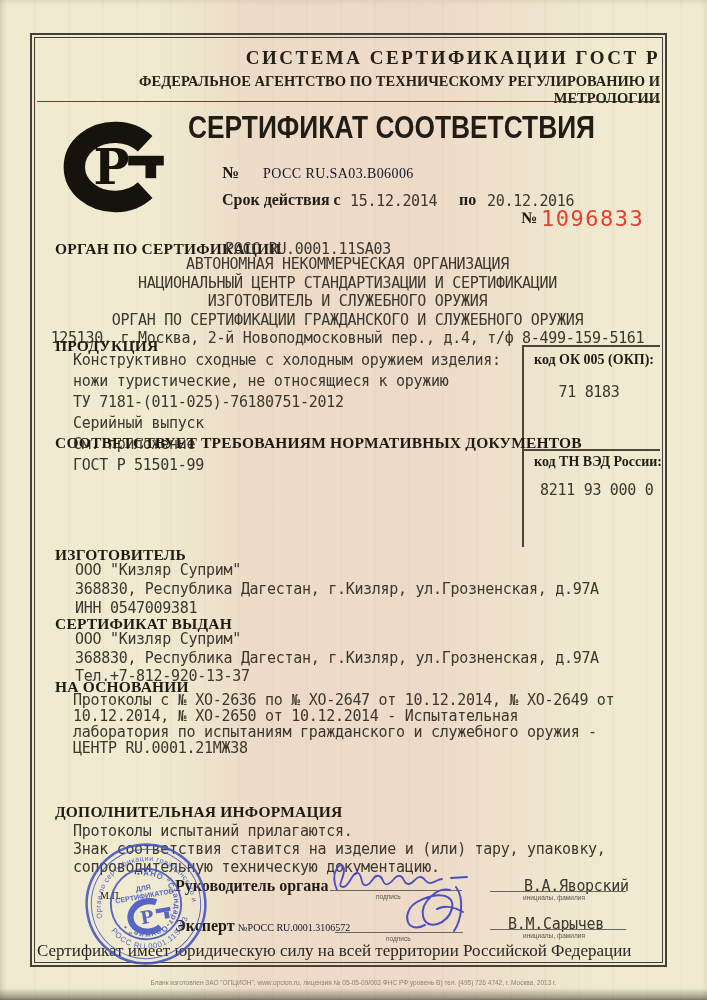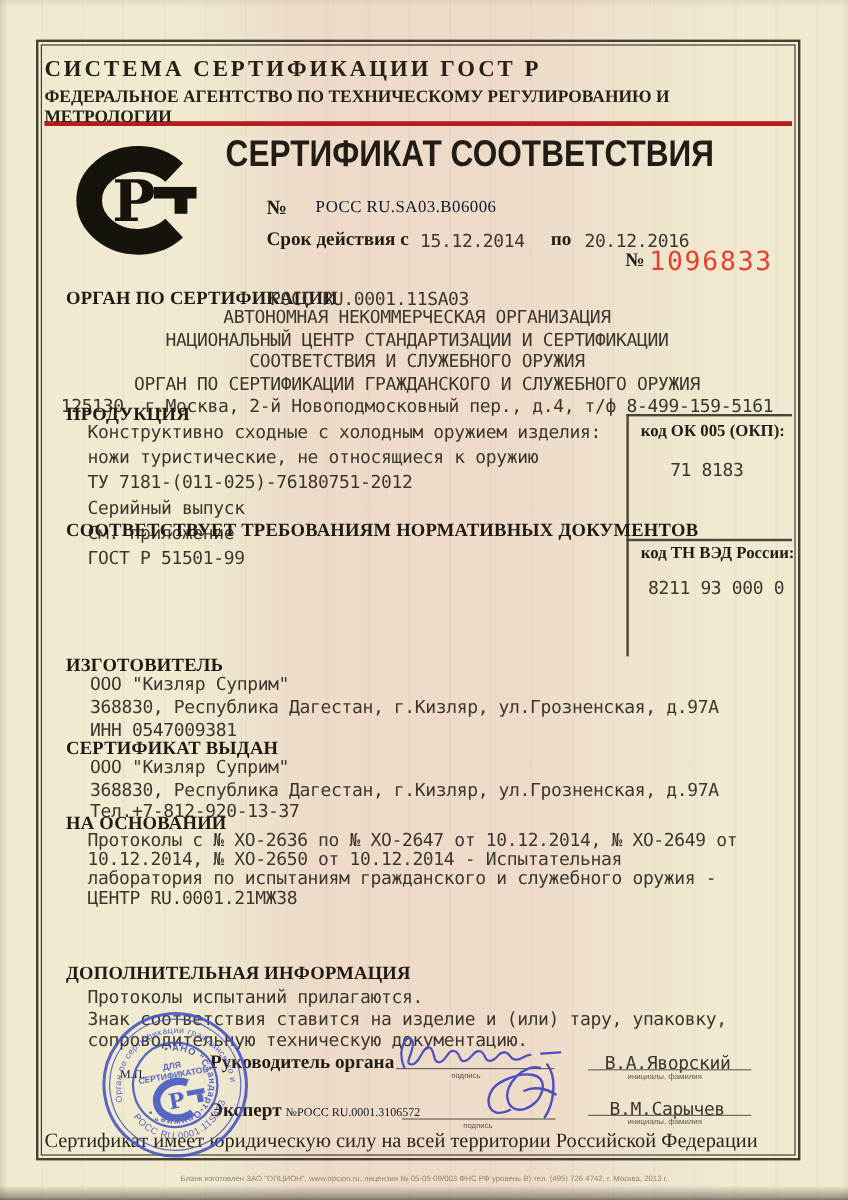--- a/index.html
+++ b/index.html
@@ -13,21 +13,21 @@
       linear-gradient(90deg, rgba(231,176,176,0) 22%, rgba(231,176,176,.26) 36%, rgba(234,180,180,.30) 60%, rgba(231,176,176,0) 86%),
       linear-gradient(180deg, rgba(120,110,80,.12) 0, rgba(0,0,0,0) 6px),
       linear-gradient(90deg, rgba(120,110,80,.18) 0, rgba(0,0,0,0) 7px),
       linear-gradient(270deg, rgba(120,110,80,.10) 0, rgba(0,0,0,0) 6px);}
   .page::after{content:"";position:absolute;left:0;right:0;bottom:0;height:12px;z-index:9;pointer-events:none;
     background:linear-gradient(180deg, rgba(0,0,0,0), rgba(96,92,78,.55) 80%, rgba(82,79,68,.75));}
   
   .frame{position:absolute;left:30px;top:33px;width:633px;height:930px;border:2px solid #453f35;z-index:1;}
   .frame-inner{position:absolute;inset:2px;border:1px solid #453f35;}
   .abs{position:absolute;z-index:2;}
-  .banner{left:37px;top:38px;width:623px;height:63px;border-bottom:4px solid #b91c1c;text-align:left;}
+  .banner{left:37px;top:38px;width:623px;height:63px;border-bottom:1px solid #b91c1c;text-align:right;}
   .banner-l1{margin-top:9px;font-weight:bold;font-size:19px;letter-spacing:2.5px;color:#262118;}
   .banner-l2{margin-top:4px;font-weight:bold;font-size:14.5px;letter-spacing:0px;color:#262118;}
   .title{left:188px;top:110px;font-family:"Liberation Sans",sans-serif;font-weight:bold;
     font-size:31px;color:#211d16;white-space:nowrap;transform:scaleX(.85);transform-origin:left top;letter-spacing:0;}
   .serif-b{font-weight:bold;color:#211d16;white-space:nowrap;}
   .serif{color:#0f172a;white-space:nowrap;}
   .tw{font-family:"DejaVu Sans Mono",monospace;font-size:15px;letter-spacing:-.3px;
     color:#3b372f;white-space:pre;}
   .red-num{font-family:"DejaVu Sans Mono",monospace;font-size:22px;letter-spacing:1.5px;
     color:#e6402c;white-space:nowrap;}
@@ -74,21 +74,21 @@
   <div class="abs tw" style="left:487px;top:192px;">20.12.2016</div>
 
   <div class="abs serif-b" style="left:521px;top:209px;font-size:16px;">№</div>
   <div class="abs red-num" style="left:541px;top:206px;">1096833</div>
 
   <div class="abs sec" style="left:55px;top:240px;">ОРГАН ПО СЕРТИФИКАЦИИ</div>
   <div class="abs tw" style="left:225px;top:240px;">РОСС RU.0001.11SA03</div>
   <div class="abs blockc" style="left:40px;top:255px;width:615px;line-height:18.5px;">
     <div class="tw">АВТОНОМНАЯ НЕКОММЕРЧЕСКАЯ ОРГАНИЗАЦИЯ</div>
     <div class="tw">НАЦИОНАЛЬНЫЙ ЦЕНТР СТАНДАРТИЗАЦИИ И СЕРТИФИКАЦИИ</div>
-    <div class="tw">СООТВЕТСТВИЯ И СЛУЖЕБНОГО ОРУЖИЯ</div>
+    <div class="tw">ИЗГОТОВИТЕЛЬ И СЛУЖЕБНОГО ОРУЖИЯ</div>
     <div class="tw">ОРГАН ПО СЕРТИФИКАЦИИ ГРАЖДАНСКОГО И СЛУЖЕБНОГО ОРУЖИЯ</div>
     <div class="tw">125130, г.Москва, 2-й Новоподмосковный пер., д.4, т/ф 8-499-159-5161</div>
   </div>
 
   <div class="abs sec" style="left:55px;top:337px;">ПРОДУКЦИЯ</div>
   <div class="abs blockl" style="left:73px;top:350px;line-height:21px;">
     <div class="tw">Конструктивно сходные с холодным оружием изделия:</div>
     <div class="tw">ножи туристические, не относящиеся к оружию</div>
     <div class="tw">ТУ 7181-(011-025)-76180751-2012</div>
     <div class="tw">Серийный выпуск</div>
@@ -170,21 +170,21 @@
     </g>
   </svg>
 
   <div class="abs serif-b" style="left:175px;top:877px;font-size:16px;">Руководитель органа</div>
 
   <svg class="abs sig" style="left:327px;top:856px;" width="150" height="40" viewBox="0 0 150 40">
     <path d="M10 34 C2 16 15 2 17 13 C18 21 9 31 16 31 C23 31 25 15 31 17 C36 19 33 31 40 29 C46 27 46 18 52 20 C57 21 55 30 61 28 C67 26 67 19 73 20 C78 21 76 29 82 28 C88 27 88 20 94 21 C99 22 98 28 104 27 C109 26 111 23 115 23 M124 22 L140 21" fill="none" stroke="#4c4fc0" stroke-width="1.8" stroke-linecap="round"></path>
   </svg>
   <div class="sigline" style="left:330px;top:890px;width:132px;"></div>
   <div class="abs cap" style="left:376px;top:892.5px;">подпись</div>
-  <div class="abs tw" style="left:504px;top:877px;">В.А.Яворский</div>
+  <div class="abs tw" style="left:524px;top:877px;">В.А.Яворский</div>
   <div class="sigline" style="left:490px;top:891px;width:136px;"></div>
   <div class="abs cap" style="left:523px;top:893.5px;">инициалы, фамилия</div>
 
   <div class="abs serif-b" style="left:175px;top:917px;font-size:16px;">Эксперт</div>
   <div class="abs serif" style="left:238px;top:922px;font-size:10px;">№РОСС RU.0001.3106572</div>
 
   <svg class="abs sig" style="left:393px;top:879px;" width="85" height="58" viewBox="0 0 85 58">
     <path d="M32 46 C12 56 8 32 24 23 C44 12 62 15 59 29 C56 45 33 53 30 37 C27 24 45 7 57 11 M63 8 C72 20 68 42 61 52 M44 30 C52 26 62 28 70 33" fill="none" stroke="#4c4fc0" stroke-width="2" stroke-linecap="round"></path>
   </svg>
   <div class="sigline" style="left:335px;top:932px;width:128px;"></div>

